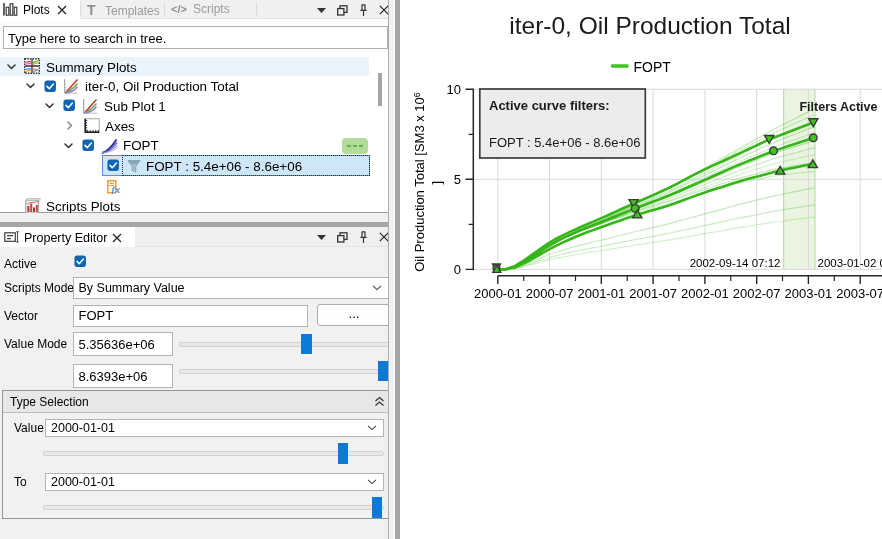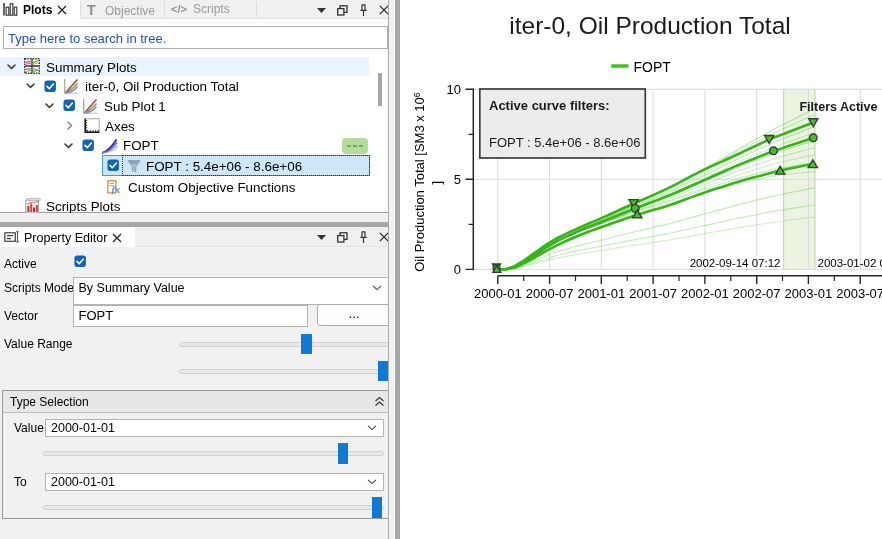--- a/index.html
+++ b/index.html
@@ -16,44 +16,44 @@
 <div class="abs" style="left:0;top:0;width:80px;height:19.5px;background:#fff"></div>
 <div class="abs" style="left:80px;top:2px;width:1px;height:15px;background:#dcdcdc"></div>
 <div class="abs" style="left:164px;top:2px;width:1px;height:15px;background:#dcdcdc"></div>
 <div class="abs" style="left:256px;top:2px;width:1px;height:15px;background:#dcdcdc"></div>
 <svg class="abs" style="left:3px;top:2.5px" width="15" height="13" viewBox="0 0 15 13">
 <path d="M1 0 V12.5" stroke="#3d3d3d" stroke-width="1.6"></path>
 <rect x="3.2" y="4.2" width="2.6" height="8" fill="none" stroke="#3d3d3d" stroke-width="1.2"></rect>
 <rect x="7.2" y="0.8" width="2.6" height="11.4" fill="none" stroke="#3d3d3d" stroke-width="1.2"></rect>
 <rect x="11.2" y="4.2" width="2.6" height="8" fill="none" stroke="#3d3d3d" stroke-width="1.2"></rect>
     </svg>
-<div class="lbl" style="left:23px;top:3px;font-weight:700;font-size:12px">Plots</div>
+<div class="lbl" style="left:23px;top:3px;font-weight:400;font-size:12px">Plots</div>
 <svg class="abs" style="left:57px;top:4.5px" width="10" height="10" viewBox="0 0 10 10">
       <path d="M1 1 L9 9 M9 1 L1 9" stroke="#222" stroke-width="1.3"></path>
     </svg>
 <div class="lbl" style="left:87px;top:2px;color:#8f8f8f;font-size:14px;font-weight:600">T</div>
-<div class="lbl" style="left:105px;top:3.5px;color:#9b9b9b;font-size:12px">Objective</div>
+<div class="lbl" style="left:105px;top:3.5px;color:#9b9b9b;font-size:12px">Templates</div>
 <div class="lbl" style="left:171px;top:3px;color:#8f8f8f;font-size:11px;font-weight:700">&lt;/&gt;</div>
 <div class="lbl" style="left:193px;top:2px;color:#9b9b9b;font-size:12px">Scripts</div>
 <svg class="abs" style="left:317px;top:7.5px" width="9" height="5" viewBox="0 0 9 5">
       <path d="M0 0 H9 L4.5 5 Z" fill="#333"></path>
     </svg>
     <svg class="abs" style="left:337px;top:4.5px" width="11" height="11" viewBox="0 0 11 11">
       <rect x="3" y="0.8" width="7" height="6.6" fill="none" stroke="#333" stroke-width="1.3"></rect>
       <rect x="0.7" y="3.6" width="6.2" height="6.4" fill="#f0f0f0" stroke="#333" stroke-width="1.3"></rect>
     </svg>
     <svg class="abs" style="left:358.5px;top:3.5px" width="9" height="13" viewBox="0 0 9 13">
       <path d="M2.6 0.8 H6.4 M3 1 V6 M6 1 V6 M1.4 6.4 H7.6 M4.5 6.5 V12" stroke="#333" stroke-width="1.2" fill="none"></path>
     </svg>
     <svg class="abs" style="left:379px;top:4.5px" width="10" height="10" viewBox="0 0 10 10">
       <path d="M0.8 0.8 L9.2 9.2 M9.2 0.8 L0.8 9.2" stroke="#222" stroke-width="1.2"></path>
     </svg>
 <div class="abs" style="left:0;top:19.5px;width:388px;height:32.5px;background:#fbfbfb"></div>
 <div class="abs" style="left:3px;top:25.5px;width:385px;height:23.5px;background:#fff;border:1px solid #b0b0b0"></div>
-<div class="lbl" style="left:8px;top:31px;color:#1d4ed8;font-size:13px">Type here to search in tree.</div>
+<div class="lbl" style="left:8px;top:31px;color:#000000;font-size:13px">Type here to search in tree.</div>
 <div class="abs" style="left:0;top:52px;width:393.5px;height:161px;background:#fff;border-bottom:1px solid #9d9d9d"></div>
 <div class="abs" style="left:0;top:56.5px;width:369px;height:19.5px;background:#e9f4fc"></div>
 <svg class="abs" style="left:24px;top:58px" width="16" height="16" viewBox="0 0 16 16">
 <rect x="0.7" y="0.7" width="14.6" height="14.6" fill="#fff" stroke="#333" stroke-width="1.4" stroke-dasharray="1.6 1"></rect>
 <path d="M8 1 V15 M1 8 H15" stroke="#333" stroke-width="1.3"></path>
 <path d="M2 5 C3 3 4 4.5 5 3.5 S6.5 4.5 7 4" stroke="#e74c3c" stroke-width="1.3" fill="none"></path>
 <path d="M2 6.5 C3 5 4.5 6.5 6.8 5" stroke="#e84ed1" stroke-width="1.2" fill="none"></path>
 <path d="M9 5.5 C10 3 11.5 4.5 14 2.5" stroke="#55c020" stroke-width="1.3" fill="none"></path>
 <path d="M9 6.5 C10.5 5.5 12 6 14 4.5" stroke="#f39c12" stroke-width="1.2" fill="none"></path>
 <path d="M2 11.5 C3.5 10 5 12 7 10.5" stroke="#5b7fe8" stroke-width="1.3" fill="none"></path>
@@ -132,21 +132,20 @@
 <svg class="abs" style="left:126.5px;top:158.5px" width="14" height="14" viewBox="0 0 14 14">
 <path d="M1 1.5 H13 L8.8 7.5 V13 L5.2 11.5 V7.5 Z" fill="#a8bfd0" stroke="#7d96a9" stroke-width="0.8"></path>
 <path d="M1 1.5 H13 L10.5 5 H3.5 Z" fill="#8aa5ba"></path>
     </svg>
 <div class="lbl trow" style="left:146px;top:158.5px">FOPT : 5.4e+06 - 8.6e+06</div>
 <svg class="abs" style="left:107px;top:179.5px" width="16" height="14" viewBox="0 0 16 14">
 <rect x="0.8" y="0.8" width="8" height="12" fill="#fff" stroke="#e8952e" stroke-width="1.4"></rect>
 <path d="M2.5 3.4 h4.5 M2.5 5.6 h4.5" stroke="#e8952e" stroke-width="1"></path>
 <text x="4.5" y="12.8" font-family="Liberation Serif,serif" font-style="italic" font-weight="bold" font-size="10.5" fill="#4e94d6">fx</text>
     </svg>
-<div class="lbl trow" style="left:128px;top:180px">Custom Objective Functions</div>
 <svg class="abs" style="left:25px;top:198px" width="16" height="16" viewBox="0 0 16 16">
 <rect x="0.8" y="2" width="12.5" height="13" fill="#f3f3f3" stroke="#9a9a9a" stroke-width="1"></rect>
 <rect x="2.6" y="0.6" width="12.5" height="1.6" fill="#e6e6e6" stroke="#adadad" stroke-width="0.7"></rect>
 <rect x="2.4" y="8" width="2" height="6" fill="#a33"></rect>
       <rect x="5.2" y="5.5" width="2" height="8.5" fill="#c44"></rect>
 <rect x="8" y="9.5" width="2" height="4.5" fill="#a33"></rect>
       <rect x="10.8" y="7" width="2" height="7" fill="#c44"></rect>
 <path d="M2 6 C5 3.5 9 5.5 13.5 3" stroke="#d66" stroke-width="1" fill="none"></path>
     </svg>
 <div class="lbl trow" style="left:46px;top:199px">Scripts Plots</div>
@@ -177,32 +176,34 @@
     <svg class="abs" style="left:379px;top:231.5px" width="10" height="10" viewBox="0 0 10 10">
       <path d="M0.8 0.8 L9.2 9.2 M9.2 0.8 L0.8 9.2" stroke="#222" stroke-width="1.2"></path>
     </svg>
 <div class="abs" style="left:0;top:247px;width:393.5px;height:292px;background:#f1f1f1"></div>
 <div class="lbl" style="left:4px;top:256.5px">Active</div>
 <svg style="position:absolute;left:73.5px;top:255px" width="12.4" height="12.4" viewBox="0 0 14 14">
       <rect x="0.5" y="0.5" width="13" height="13" rx="3" fill="#1064b0"></rect>
       <path d="M3.4 7.2 L6 9.8 L10.6 4.6" fill="none" stroke="#fff" stroke-width="1.7" stroke-linecap="round" stroke-linejoin="round"></path>
     </svg>
 <div class="lbl" style="left:4px;top:281px">Scripts Mode</div>
-<div class="combo" style="left:72.5px;top:276.8px;width:317.5px;height:28px;line-height:20.5px;padding-left:5px;font-size:12.5px">By Summary Value</div>
+<div class="combo" style="left:72.5px;top:276.8px;width:317.5px;height:22px;line-height:20.5px;padding-left:5px;font-size:12.5px">By Summary Value</div>
 <div class="abs" style="left:72.5px;top:276.8px;width:317.5px;height:22.4px">
       <svg style="position:absolute;right:8px;top:50%;margin-top:-3px" width="10" height="6" viewBox="0 0 10 6">
         <path d="M1 0.8 L5 4.6 L9 0.8" fill="none" stroke="#444" stroke-width="1.1"></path>
       </svg>
     </div>
 <div class="lbl" style="left:4px;top:309px">Vector</div>
 <div class="inp" style="left:72.5px;top:304.5px;width:235.5px;height:22.2px;line-height:20.2px;padding-left:5px">FOPT</div>
 <div class="abs" style="left:317px;top:304px;width:74px;height:21.8px;background:#fdfdfd;border:1px solid #adadad;border-radius:3px;text-align:center;font-size:13px;line-height:17px;color:#000">...</div>
-<div class="lbl" style="left:4px;top:337px">Value Range</div>
+<div class="lbl" style="left:4px;top:337px">Value Mode</div>
+<div class="inp" style="left:72.5px;top:331.7px;width:100px;height:24.6px;line-height:23px;padding-left:5px">5.35636e+06</div>
 <div class="groove" style="left:179px;top:342.2px;width:210px;height:4.6px"></div>
 <div class="handle" style="left:301.4px;top:334.4px"></div>
+<div class="inp" style="left:72.5px;top:363.6px;width:100px;height:24.6px;line-height:23px;padding-left:5px">8.6393e+06</div>
 <div class="groove" style="left:179px;top:369.2px;width:210px;height:4.6px"></div>
 <div class="handle" style="left:377.9px;top:361.4px"></div>
 <div class="abs" style="left:2px;top:390px;width:388.5px;height:129.4px;border:1px solid #969696;background:#f1f1f1"></div>
 <div class="abs" style="left:3px;top:391px;width:386.5px;height:21.6px;background:#e7e7e7;border-bottom:1px solid #bdbdbd"></div>
 <div class="lbl" style="left:10px;top:395px">Type Selection</div>
 <svg class="abs" style="left:374px;top:396px" width="11" height="11" viewBox="0 0 11 11">
       <path d="M1.5 5 L5.5 1.5 L9.5 5 M1.5 9.5 L5.5 6 L9.5 9.5" fill="none" stroke="#333" stroke-width="1.2"></path>
     </svg>
 <div class="lbl" style="left:14px;top:420.5px">Value</div>
 <div class="combo" style="left:45px;top:418.8px;width:338.5px;height:17.8px;line-height:16px;padding-left:5px;font-size:12.5px">2000-01-01</div>

